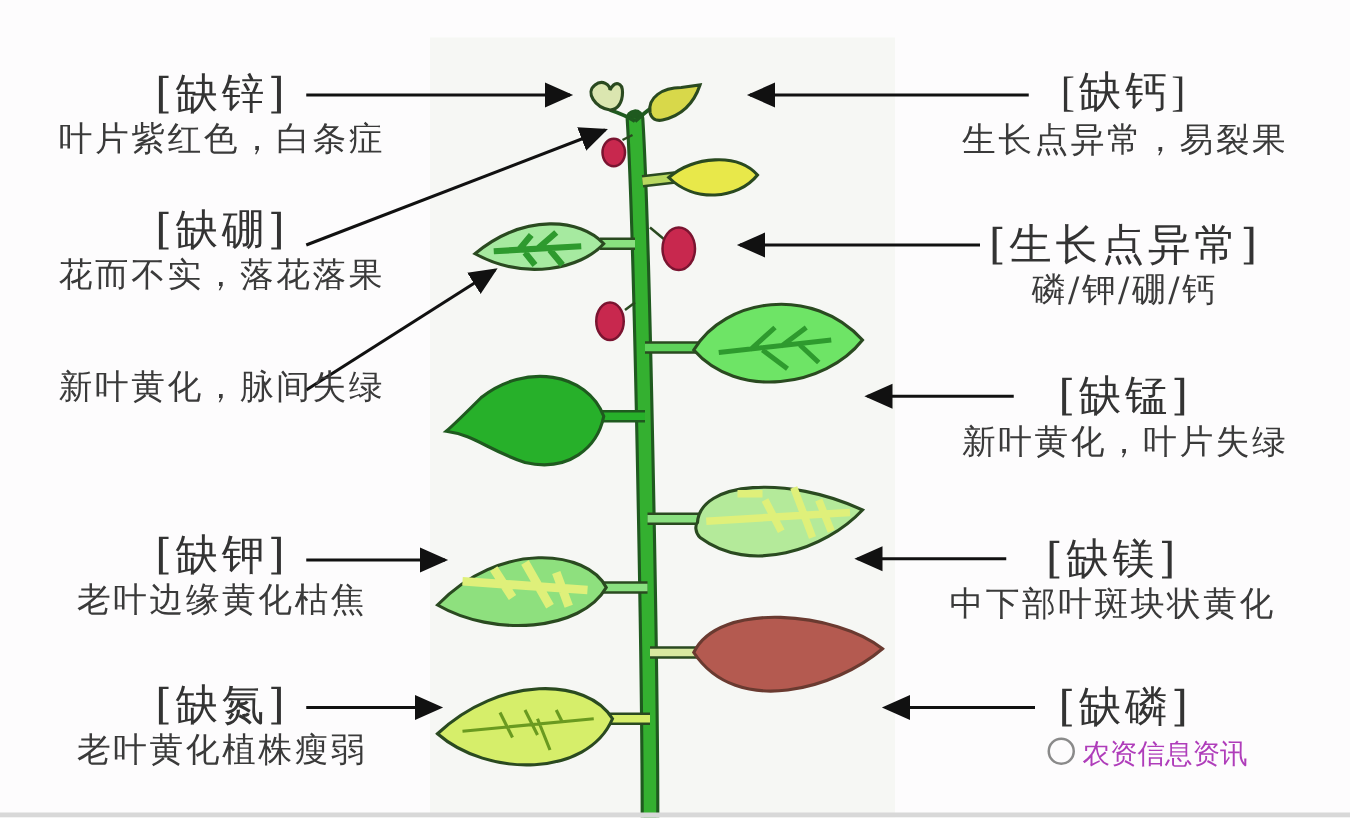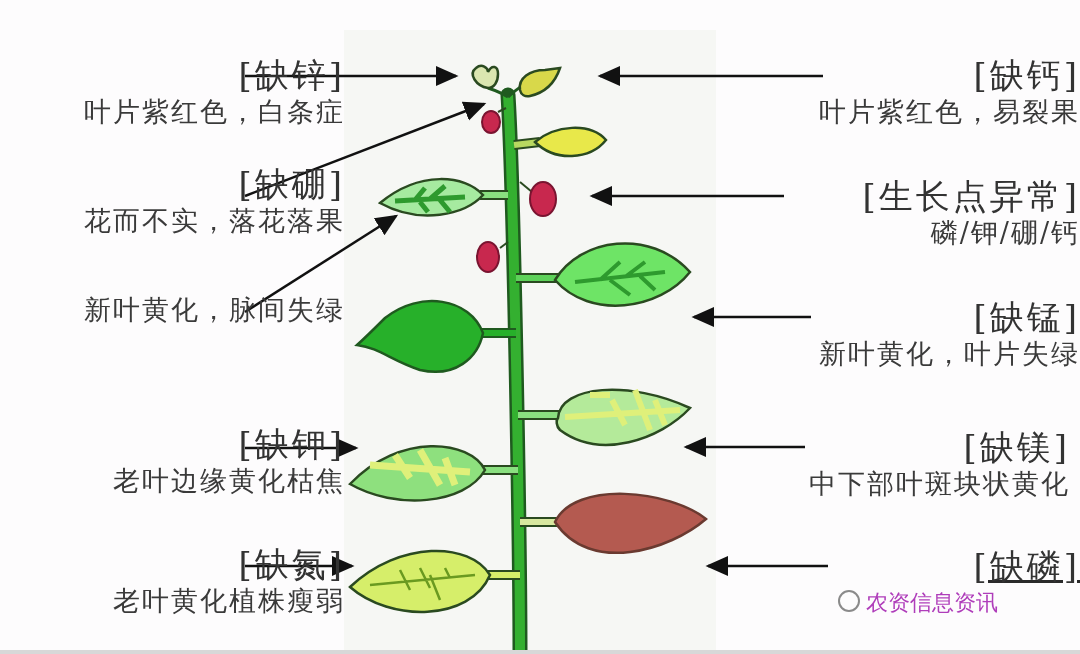--- a/index.html
+++ b/index.html
@@ -1,20 +1,20 @@
 <!DOCTYPE html>
 <html><head>
 <meta charset="utf-8">
 <style>
   html, body { margin:0; padding:0; }
   body { width:1080px; height:654px; background:#fdfcfd; position:relative; overflow:hidden;
          font-family:"DejaVu Serif","Liberation Serif",serif; color:#2a2a2a; }
   .panel { position:absolute; left:344px; top:30px; width:372px; height:624px; background:#f6f7f4; }
   svg.art { position:absolute; left:0; top:0; }
-  .lbl { position:absolute; text-align:right; white-space:nowrap; }
+  .lbl { position:absolute; text-align:center; white-space:nowrap; }
   .lbl .t { font-size:34px; line-height:40px; letter-spacing:3px; color:#333; display:block; }
   .lbl .d { font-size:27px; line-height:34px; letter-spacing:2px; color:#3a3a3a; display:block; }
   .wm { position:absolute; left:838px; top:588px; font-size:22px; color:#a21caf; opacity:.85; white-space:nowrap;
         font-family:"DejaVu Sans","Liberation Sans",sans-serif; }
   .wm .ic { display:inline-block; width:18px; height:18px; border:2px solid #777; border-radius:50%; margin-right:6px; vertical-align:-2px; }
   .bottom-bar { position:absolute; left:0; top:650px; width:1080px; height:4px; background:#d8d8d8; }
 </style>
 </head>
 <body>
 
@@ -106,36 +106,36 @@
 </div>
 <div class="lbl" style="left:10px;top:424px;width:335px;">
   <span class="t">[缺钾]</span>
   <span class="d">老叶边缘黄化枯焦</span>
 </div>
 <div class="lbl" style="left:10px;top:544px;width:335px;">
   <span class="t">[缺氮]</span>
   <span class="d">老叶黄化植株瘦弱</span>
 </div>
 
-<div class="lbl" style="left:720px;top:55px;width:360px;">
+<div class="lbl" style="left:720px;top:55px;width:360px;font-family:Liberation Serif, serif;">
   <span class="t">[缺钙]</span>
-  <span class="d">叶片紫红色，易裂果</span>
+  <span class="d">生长点异常，易裂果</span>
 </div>
 <div class="lbl" style="left:720px;top:176px;width:360px;">
   <span class="t">[生长点异常]</span>
   <span class="d">磷/钾/硼/钙</span>
 </div>
 <div class="lbl" style="left:720px;top:297px;width:360px;">
   <span class="t">[缺锰]</span>
   <span class="d">新叶黄化，叶片失绿</span>
 </div>
 <div class="lbl" style="left:710px;top:427px;width:360px;">
   <span class="t">[缺镁]</span>
   <span class="d">中下部叶斑块状黄化</span>
 </div>
-<div class="lbl" style="left:720px;top:546px;width:360px;text-decoration:underline;">
+<div class="lbl" style="left:720px;top:546px;width:360px;">
   <span class="t">[缺磷]</span>
 </div>
 
 <div class="wm">
   <span class="ic"></span><span>农资信息资讯</span>
 </div>
 <div class="bottom-bar"></div>
 
 </body></html>

